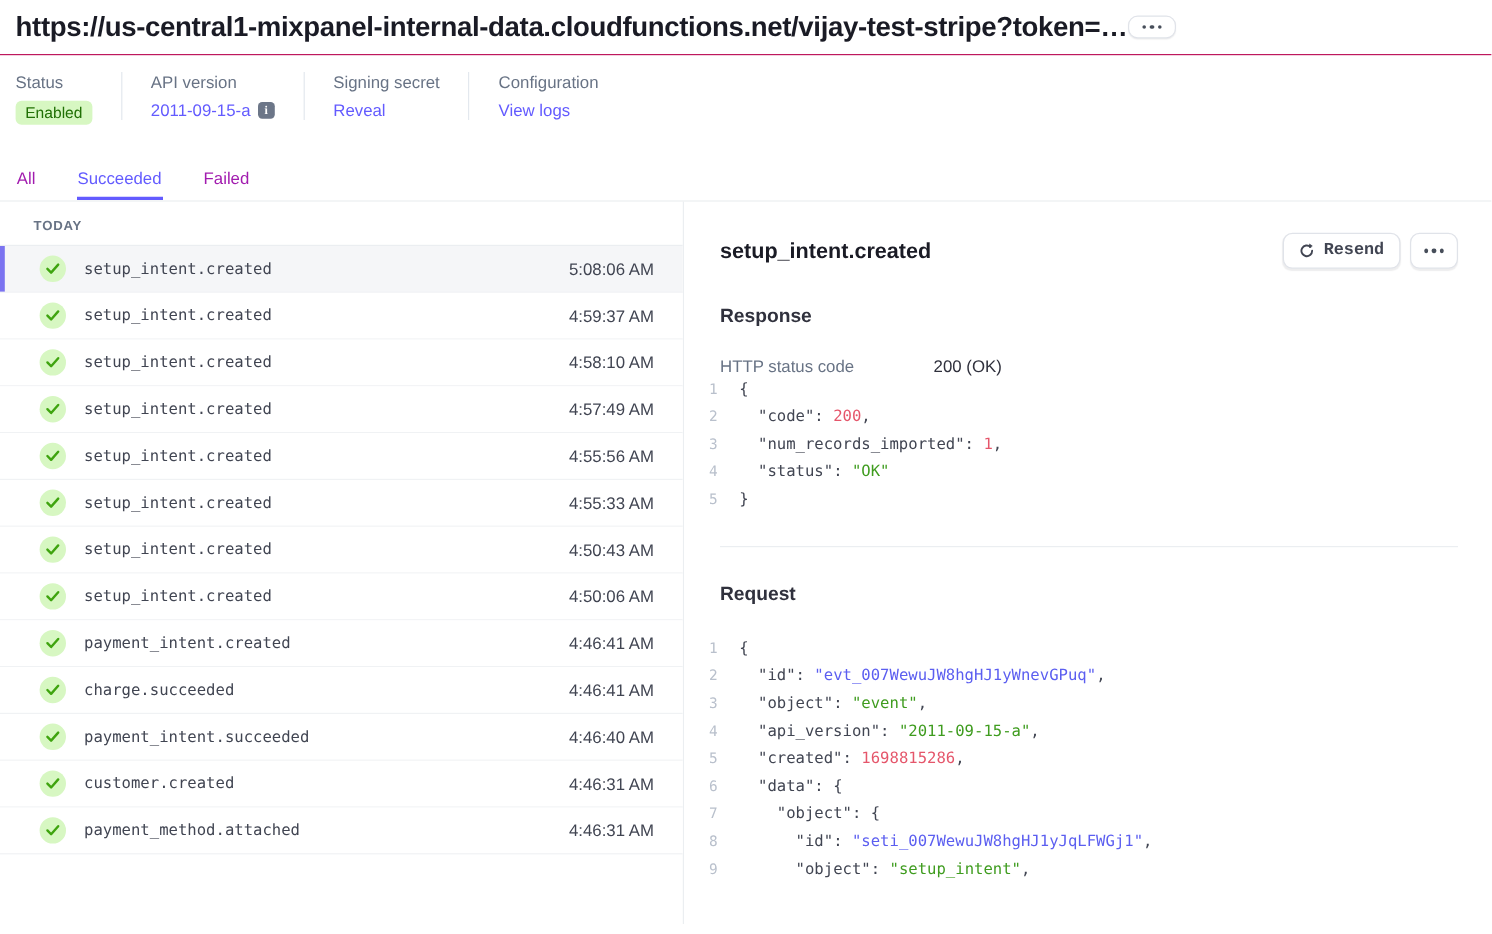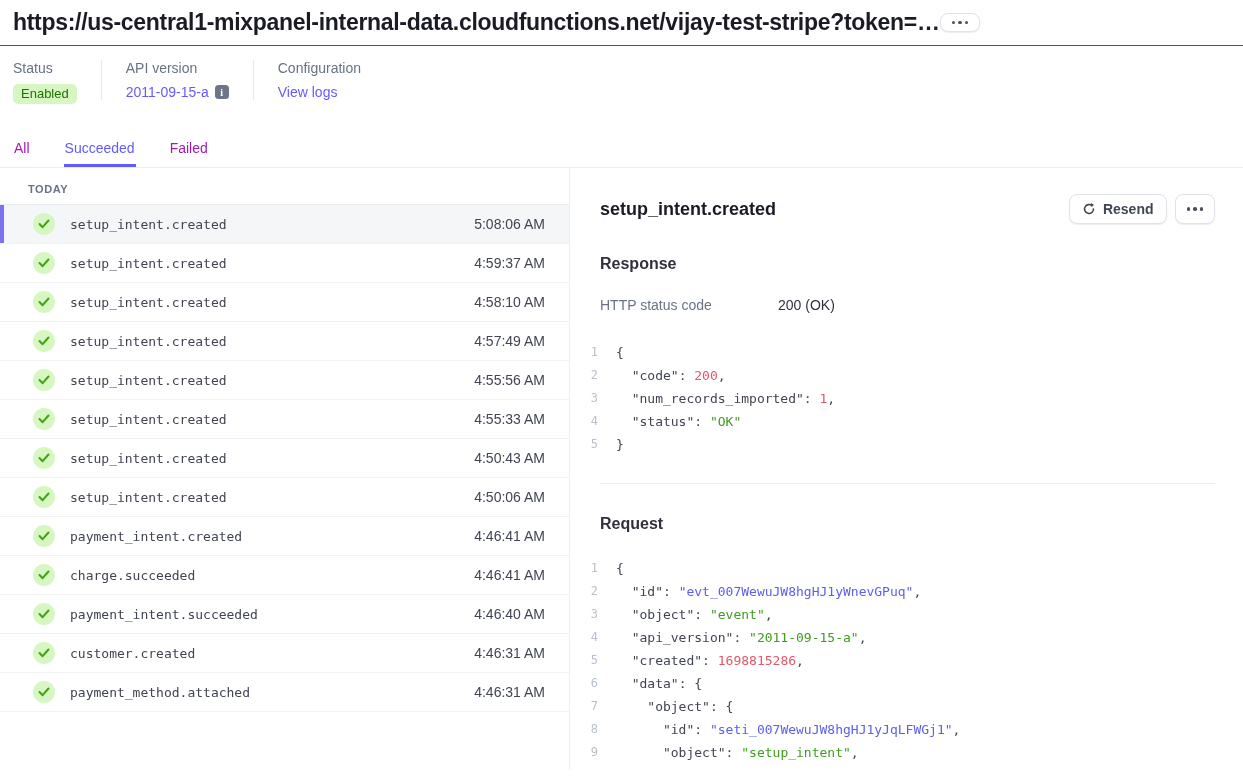--- a/index.html
+++ b/index.html
@@ -56,24 +56,24 @@
   .tm { margin-left:auto; font-size:14px; color:#414552; }
 
   
   .detail { flex:1; min-width:0; padding:26px 28px 0 30px; overflow:hidden; }
   .detail-header { display:flex; align-items:center; }
   .detail-title { font-size:18px; font-weight:700; color:#1a1b25; }
   .detail-actions { margin-left:auto; display:flex; gap:8px; }
   .btn { display:inline-flex; align-items:center; gap:7px; background:#fff;
     border:1px solid #e0e3e9; border-radius:8px; padding:6px 12px; font-size:14px;
     font-weight:600; color:#414552; box-shadow:0 1px 1px rgba(26,27,37,.08);
-    cursor:pointer; font-family:Liberation Sans, sans-serif; }
+    cursor:pointer; font-family:Liberation Mono, monospace; }
   .section-heading { font-size:16px; font-weight:700; color:#30313d;
     margin:31px 0 24px; }
-  .kv { display:flex; font-size:14px; margin-bottom:28px; }
+  .kv { display:flex; font-size:14px; }
   .kv-label { color:#687385; width:178px; flex:none; }
   .kv-value { color:#30313d; }
   .code { font-family:"DejaVu Sans Mono", monospace; font-size:13px; margin-left:-16px; }
   .cline { display:flex; line-height:23px; }
   .lnum { width:14px; text-align:right; color:var(--line-number); flex:none;
     margin-right:18px; font-size:12px; line-height:23px; }
   .lcode { white-space:pre; }
   .tok-p, .tok-k { color:var(--code-plain); }
   .tok-n { color:var(--code-num); }
   .tok-s { color:var(--code-str); }
@@ -100,20 +100,26 @@
     <div class="meta-value">
         <span class="badge badge-green">Enabled</span>
       </div>
   </div>
   <div class="meta-col">
     <div class="meta-label">API version</div>
     <div class="meta-value">
       <a class="link">2011-09-15-a</a>
       <span class="info-icon">i</span>
     </div>
+  </div>
+  <div class="meta-col">
+    <div class="meta-label">Signing secret</div>
+    <div class="meta-value">
+        <a class="link">Reveal</a>
+      </div>
   </div>
   <div class="meta-col">
     <div class="meta-label">Configuration</div>
     <div class="meta-value">
         <a class="link">View logs</a>
       </div>
   </div>
 </section>
 
 <nav class="tabs">

